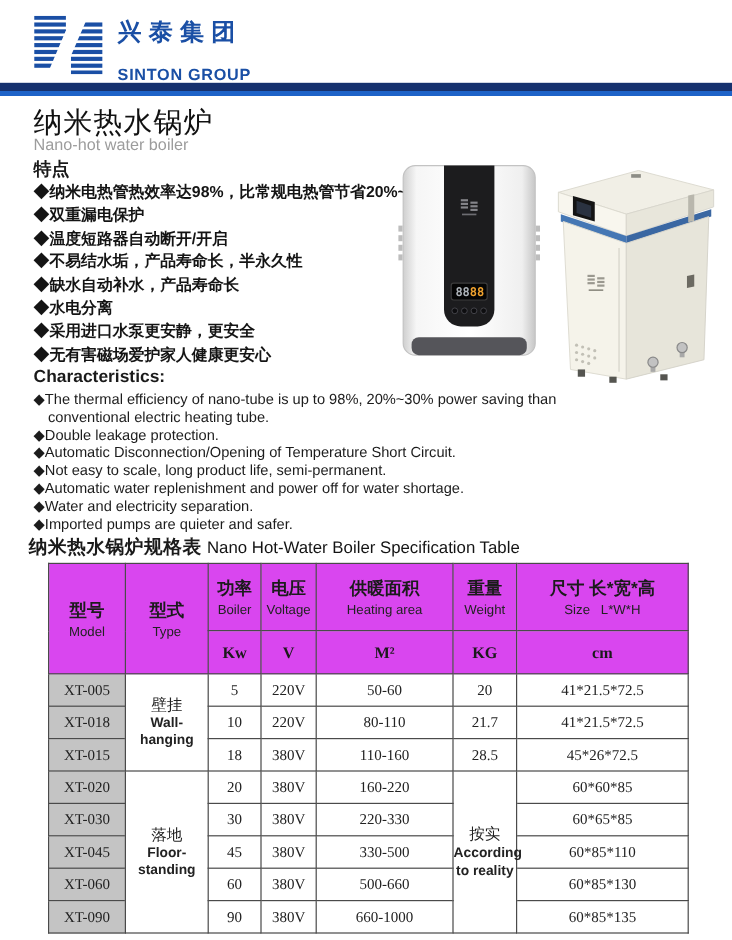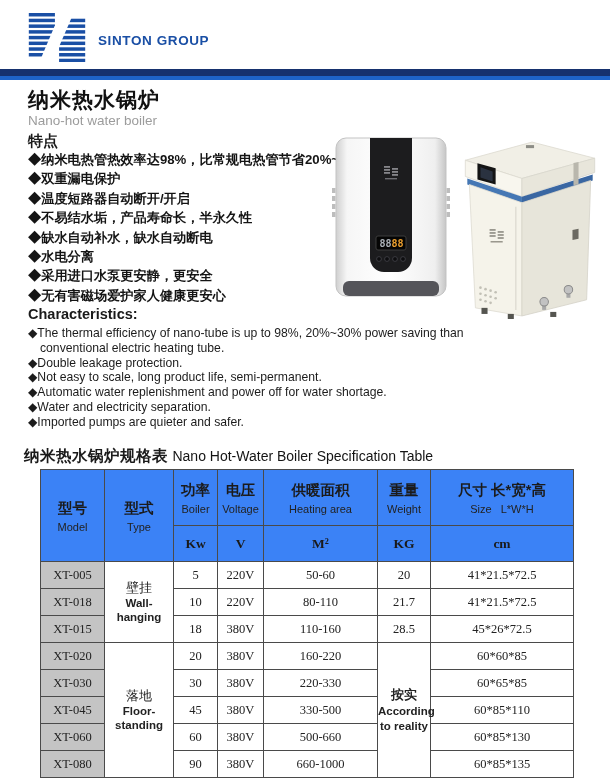--- a/index.html
+++ b/index.html
@@ -9,53 +9,53 @@
     font-family:"Liberation Sans", sans-serif; color:#1a1a1a; overflow:hidden;
   }
   
   .brand { position:absolute; top:13px; left:28px; display:flex; align-items:flex-start; gap:12px; }
   .brand-text { padding-top:3px; }
   .brand-cn { font-size:20px; letter-spacing:6px; color:#1a4fa5; font-weight:600; line-height:22px; }
   .brand-en { font-size:13.5px; font-weight:bold; letter-spacing:0.6px; color:#1a4fa5; margin-top:17px; }
   .top-bar { position:absolute; top:69px; left:0; width:610px; height:11px;
     background:linear-gradient(to bottom, #16316e 0 64%, #1e63c8 64% 100%); }
   
-  .title { position:absolute; top:86px; left:28px; font-size:21px; font-weight:bold; letter-spacing:1px; color:#111; }
+  .title { position:absolute; top:86px; left:28px; font-size:24px; font-weight:normal; letter-spacing:1px; color:#111; }
   .subtitle { position:absolute; top:113px; left:28px; font-size:13.5px; color:#9c9c9c; }
   .features-heading { position:absolute; top:132px; left:28px; font-size:15px; font-weight:bold; }
   .features { position:absolute; top:150px; left:28px; width:345px; list-style:none; }
   .features li { font-size:13.2px; font-weight:600; line-height:19.4px; color:#141414; }
   
   .product-wall { position:absolute; left:330px; top:136px; width:122px; height:176px; }
   .product-floor { position:absolute; left:453px; top:136px; width:152px; height:184px; }
   
   .characteristics { position:absolute; top:306px; left:28px; width:454px; }
   .char-heading { font-size:14.5px; font-weight:bold; margin-bottom:4px; }
   .char-list { list-style:none; }
   .char-list li { font-size:12.2px; line-height:14.8px; color:#1c1c1c; padding-left:12px; text-indent:-12px; }
   
   .spec-title { position:absolute; top:446px; left:24px; white-space:nowrap; }
   .spec-title-cn { font-size:15.5px; font-weight:bold; letter-spacing:0.5px; }
   .spec-title-en { font-size:14px; color:#141414; }
   .spec-wrap { position:absolute; top:469px; left:40px; }
   table.spec { border-collapse:collapse; table-layout:fixed; width:533px; }
   table.spec th, table.spec td { border:1px solid #4a4a4a; text-align:center; vertical-align:middle; padding:0; }
-  table.spec thead th { background:#3b82f6; }
+  table.spec thead th { background:#d946ef; }
   .row-h1 th { height:56px; }
   .row-h2 th { height:36px; }
   tbody tr { height:27px; }
   .hdr-cn { display:block; font-size:14.5px; font-weight:bold; color:#1b1b1b; }
   .hdr-en { display:block; font-size:11px; font-weight:normal; color:#222; margin-top:3px; }
   .hdr-size-en { word-spacing:6px; }
   .hdr-unit { font-family:"Liberation Serif", serif; font-size:13.5px; font-weight:600; }
   tbody td { font-family:"Liberation Serif", serif; font-size:12.5px; color:#222; background:#fff; }
   td.cell-model { background:#c4c4c4; }
   .type-cn { display:block; font-size:13px; line-height:16px; }
   .type-en { display:block; font-family:"Liberation Sans", sans-serif; font-weight:bold; font-size:11.5px; line-height:14px; }
-  .wm-cn { display:block; font-size:13px; line-height:18px;font-weight:bold; }
+  .wm-cn { display:block; font-size:13px; line-height:18px; }
   .wm-en { display:block; font-family:"Liberation Sans", sans-serif; font-weight:bold; font-size:11.5px; line-height:15px; }
 </style>
 </head>
 <body>
 
 <div class="page">
 
   <div class="brand">
     <svg width="58" height="49" viewBox="0 0 56 48">
       <defs>
@@ -81,35 +81,36 @@
           <rect x="0" y="11.2" width="56" height="3.4"></rect>
         <rect x="0" y="16.8" width="56" height="3.4"></rect>
           <rect x="0" y="22.4" width="56" height="3.4"></rect>
         <rect x="0" y="28" width="56" height="3.4"></rect>
           <rect x="0" y="33.6" width="56" height="3.4"></rect>
         <rect x="0" y="39.2" width="56" height="3.4"></rect>
           <rect x="0" y="44.8" width="56" height="3.4"></rect>
       </g>
     </svg>
     <div class="brand-text">
+      <div class="brand-cn">兴泰集团</div>
       <div class="brand-en">SINTON GROUP</div>
     </div>
   </div>
 
   <div class="top-bar"></div>
 
   <div class="title">纳米热水锅炉</div>
   <div class="subtitle">Nano-hot water boiler</div>
   <div class="features-heading">特点</div>
   <ul class="features">
     <li>◆纳米电热管热效率达98%，比常规电热管节省20%~30%</li>
     <li>◆双重漏电保护</li>
     <li>◆温度短路器自动断开/开启</li>
     <li>◆不易结水垢，产品寿命长，半永久性</li>
-    <li>◆缺水自动补水，缺水自动断电</li>
+    <li>◆缺水自动补水，产品寿命长</li>
     <li>◆水电分离</li>
     <li>◆采用进口水泵更安静，更安全</li>
     <li>◆无有害磁场爱护家人健康更安心</li>
   </ul>
 
   <div class="product-wall">
     <svg width="122" height="176" viewBox="0 0 122 176">
       <defs>
         <linearGradient id="wbody" x1="0" y1="0" x2="1" y2="0">
           <stop offset="0" stop-color="#cfcfcf"></stop>
@@ -209,20 +210,21 @@
           <rect x="96" y="174" width="6" height="5"></rect>
       </g>
     </svg>
   </div>
 
   <div class="characteristics">
     <div class="char-heading">Characteristics:</div>
     <ul class="char-list">
       <li>◆The thermal efficiency of nano-tube is up to 98%, 20%~30% power saving than conventional electric heating tube.</li>
       <li>◆Double leakage protection.</li>
+      <li>◆Automatic Disconnection/Opening of Temperature Short Circuit.</li>
       <li>◆Not easy to scale, long product life, semi-permanent.</li>
       <li>◆Automatic water replenishment and power off for water shortage.</li>
       <li>◆Water and electricity separation.</li>
       <li>◆Imported pumps are quieter and safer.</li>
     </ul>
   </div>
 
   <div class="spec-title">
     <span class="spec-title-cn">纳米热水锅炉规格表</span>
     <span class="spec-title-en">Nano Hot-Water Boiler Specification Table</span>
@@ -338,21 +340,21 @@
           <td>60*85*110</td>
         </tr>
         <tr>
           <td class="cell-model">XT-060</td>
           <td>60</td>
           <td>380V</td>
           <td>500-660</td>
           <td>60*85*130</td>
         </tr>
         <tr>
-          <td class="cell-model">XT-080</td>
+          <td class="cell-model">XT-090</td>
           <td>90</td>
           <td>380V</td>
           <td>660-1000</td>
           <td>60*85*135</td>
         </tr>
       </tbody>
     </table>
   </div>
 
 </div>

